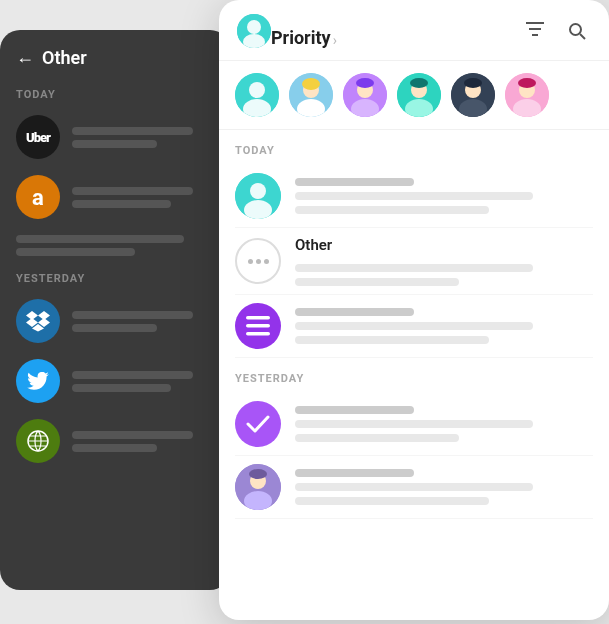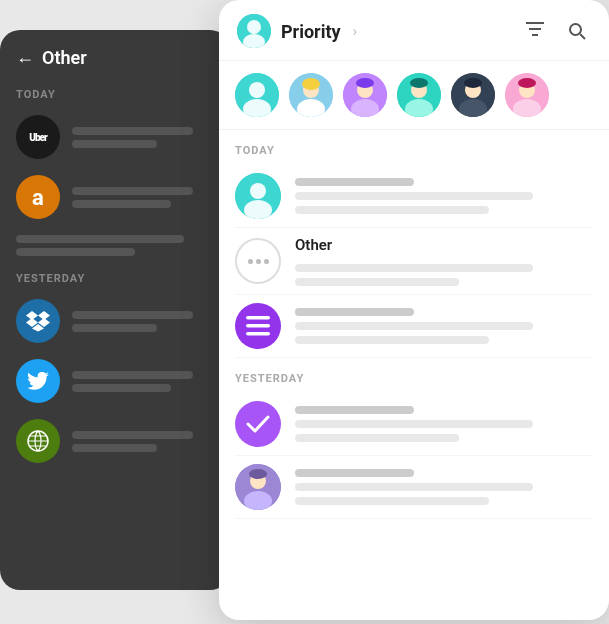--- a/index.html
+++ b/index.html
@@ -115,22 +115,21 @@
     .right-header {
       display: flex;
       align-items: center;
       justify-content: space-between;
       padding: 14px 18px 12px 18px;
       border-bottom: 1px solid #f0f0f0;
     }
 
     .right-header-left {
       display: flex;
-      align-items: center;
-      gap: 10px;
+      align-items: flex-end;
     }
 
     .header-avatar {
       width: 34px;
       height: 34px;
       border-radius: 50%;
       background: #5bc8d0;
       display: flex;
       align-items: center;
       justify-content: center;
@@ -290,21 +289,21 @@
   <div class="left-panel">
     <div class="left-header">
       <span class="left-header-back">←</span>
       <span class="left-header-title">Other</span>
     </div>
 
     <div class="left-section-label">TODAY</div>
 
     <div class="left-list-item">
       <div class="left-avatar" style="background:#1a1a1a;">
-        <span style="font-size:10px;font-weight:900;letter-spacing:-1px;">Uber</span>
+        <span style="font-size:13px;font-weight:900;letter-spacing:-1px;">Uber</span>
       </div>
       <div class="left-text-lines">
         <div class="left-line long"></div>
         <div class="left-line short"></div>
       </div>
     </div>
 
     <div class="left-list-item">
       <div class="left-avatar" style="background:#d97706;">
         <span style="font-size:22px;">a</span>

